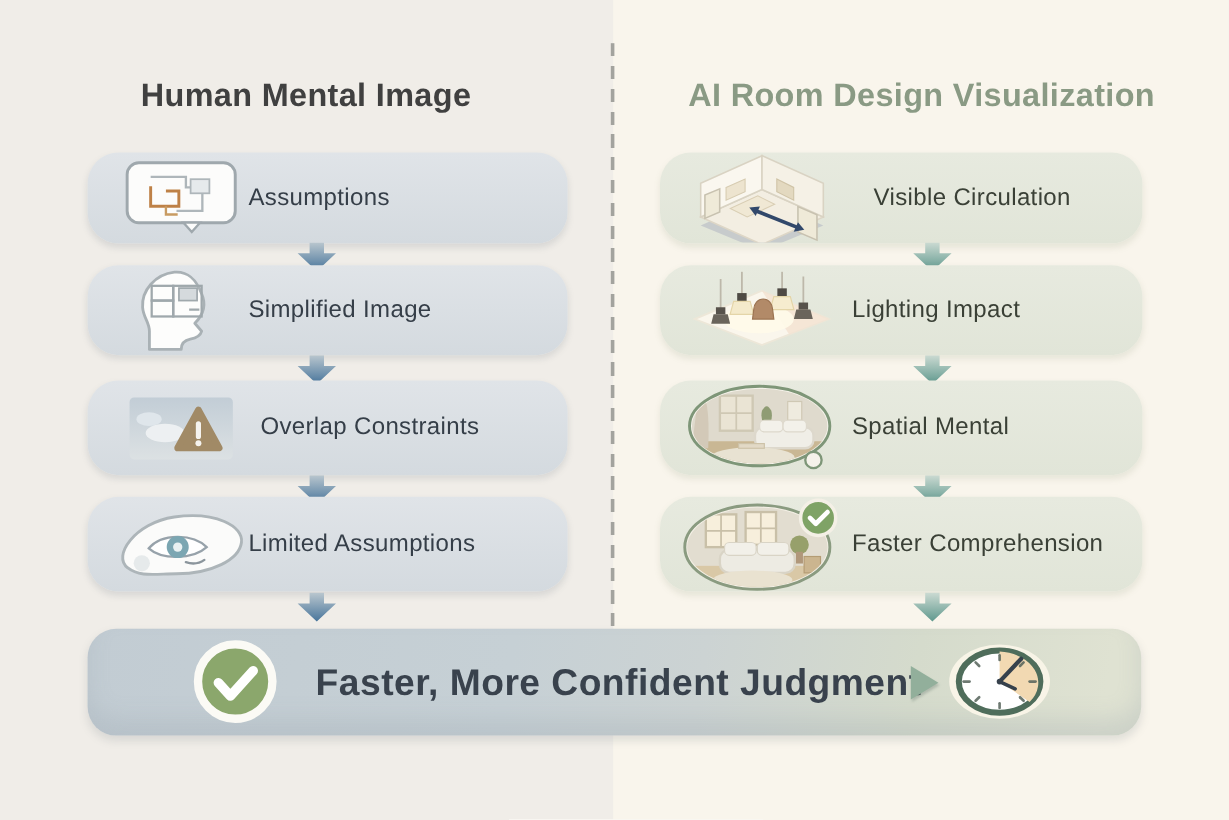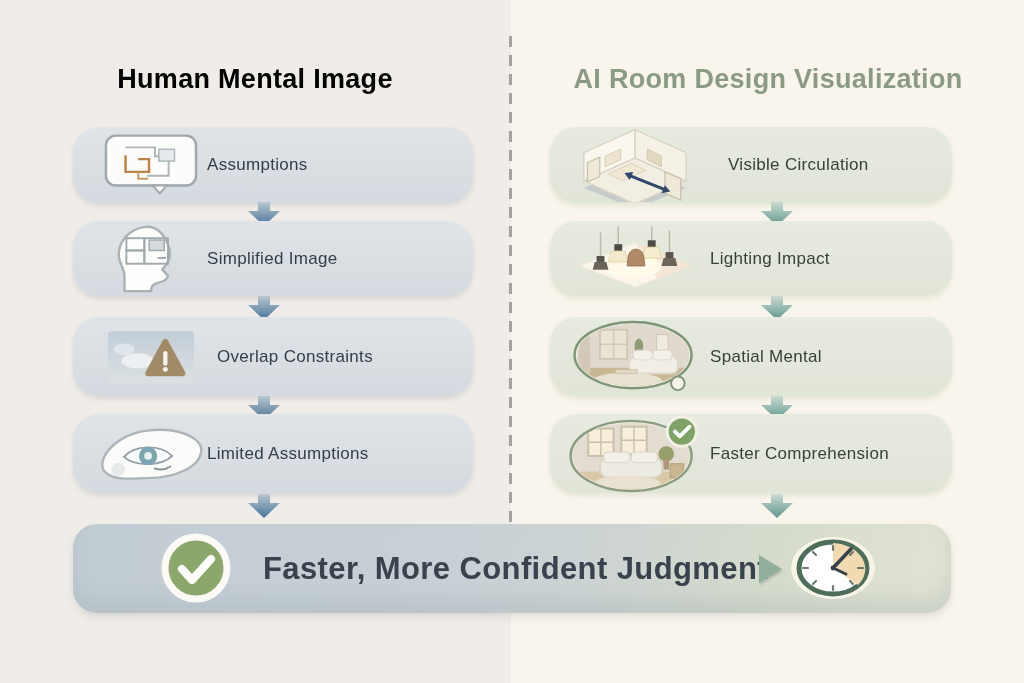--- a/index.html
+++ b/index.html
@@ -4,31 +4,31 @@
 <style>
   html,body{margin:0;padding:0;}
   body{font-family:"Liberation Sans",sans-serif;}
   #canvas{position:relative;width:1024px;height:683px;overflow:hidden;background:#F0EDE8;}
   .panel{position:absolute;top:0;bottom:0;}
   .panel-left{left:0;width:511px;background:#F0EDE8;}
   .panel-right{left:511px;right:0;background:#F9F5EC;}
   .divider{position:absolute;left:509px;top:36px;height:486px;width:3px;
     background:repeating-linear-gradient(to bottom,#A3A39E 0 11px,transparent 11px 19px);}
   .col-title{position:absolute;top:64px;font-size:27px;font-weight:700;letter-spacing:.3px;text-align:center;}
-  .col-title.left{left:0;width:510px;color:#000000;}
+  .col-title.left{left:0;width:510px;color:#404040;}
   .col-title.right{left:512px;width:512px;color:#8A9A84;}
   .box{position:absolute;border-radius:26px;display:flex;align-items:center;}
   .box.lbox{left:73px;width:400px;background:linear-gradient(to bottom,#E0E4E8,#D4DADF);
     box-shadow:0 3px 5px rgba(110,120,135,.18);}
   .box.rbox{left:550px;width:402px;background:linear-gradient(to bottom,#E7EADF,#E1E5D8);
     box-shadow:0 3px 5px rgba(130,140,110,.15);}
   .icon-wrap{display:flex;align-items:center;justify-content:center;}
   .lbox .icon-wrap{width:112px;margin-left:22px;}
   .rbox .icon-wrap{width:150px;margin-left:10px;}
-  .box-label{font-size:17px;letter-spacing:.3px;font-weight:500;}
+  .box-label{font-size:20px;letter-spacing:.3px;font-weight:500;}
   .lbox .box-label{color:#353E48;}
   .rbox .box-label{color:#3A4036;}
   .flow-arrow{position:absolute;width:38px;height:24px;}
   .flow-arrow.lcol{left:245px;}
   .flow-arrow.rcol{left:758px;}
   .banner{position:absolute;left:73px;top:524px;width:878px;height:89px;border-radius:24px;
     background:linear-gradient(100deg,#C2CCD3 0%,#C6D0D5 40%,#CCD3D3 58%,#D5DBCC 78%,#DFE2D2 96%);
     box-shadow:0 4px 7px rgba(110,120,130,.18), inset 0 -14px 18px rgba(150,165,170,.25);}
   .banner-check{position:absolute;left:88px;top:9px;}
   .banner-text{position:absolute;left:190px;top:0;width:438px;height:89px;line-height:89px;

